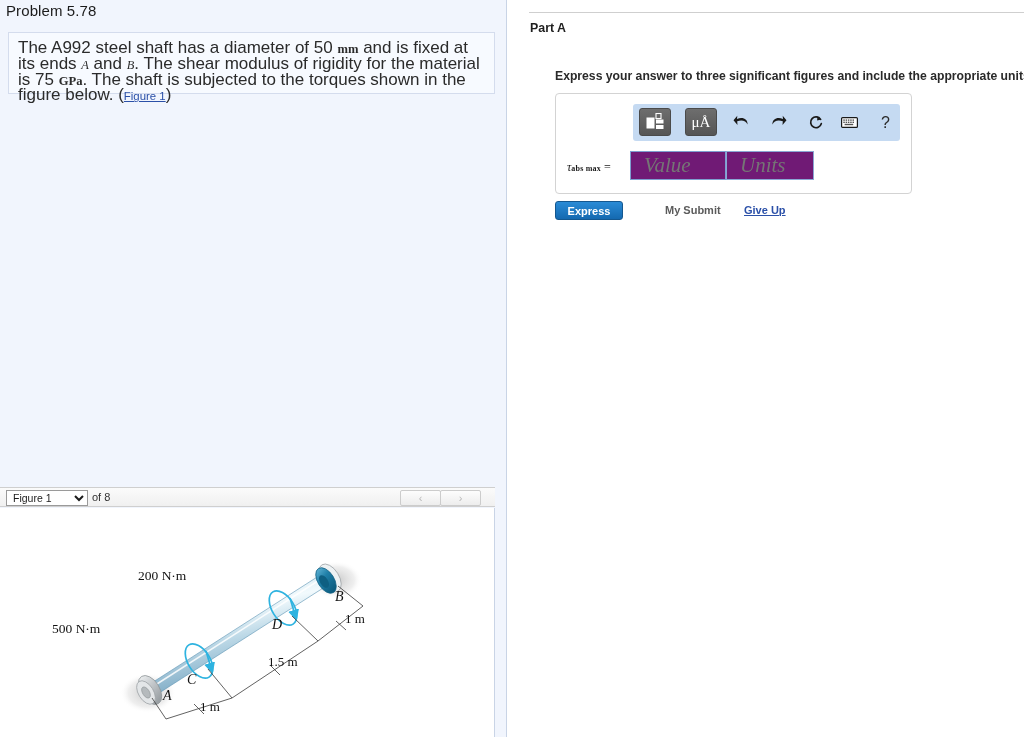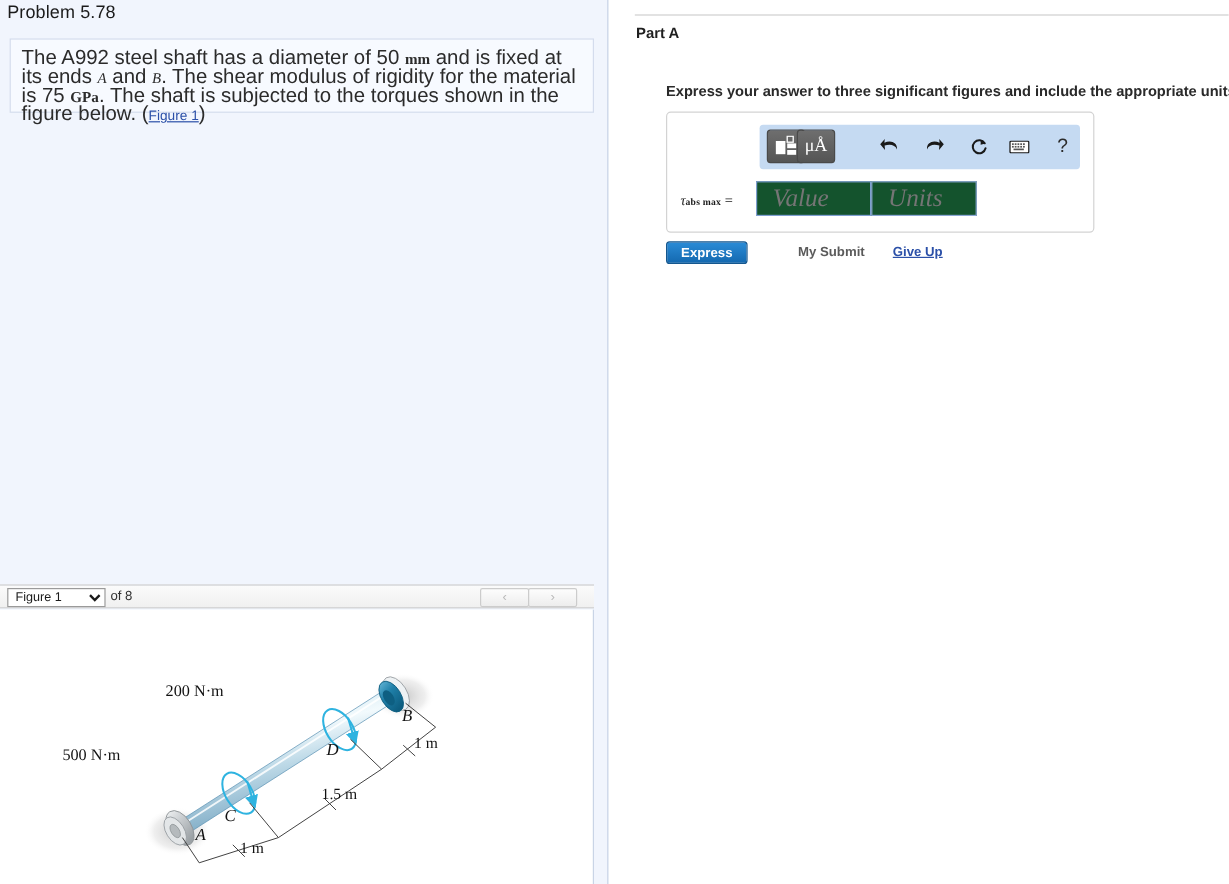--- a/index.html
+++ b/index.html
@@ -119,21 +119,21 @@
   }
   .tb-sq-btn {
     position: absolute; top: 4px;
     width: 32px; height: 28px;
     background: linear-gradient(#6e6e6e, #555555);
     border: 1px solid #4a4a4a; border-radius: 3px;
     display: flex; align-items: center; justify-content: center;
     cursor: pointer;
   }
   #tb-template { left: 6px; }
-  #tb-units { left: 31px; }
+  #tb-units { left: 52px; }
   #tb-units span {
     color: #ffffff; font-family: "Liberation Serif", serif; font-size: 15px;
   }
   .tb-icon-btn {
     position: absolute; top: 6px; height: 25px; width: 25px;
     display: flex; align-items: center; justify-content: center;
     cursor: pointer; color: #1a1a1a;
   }
   #tb-undo { left: 96px; }
   #tb-redo { left: 133px; }
@@ -145,21 +145,21 @@
     position: absolute; left: 11px; top: 66px;
     font-family: "Liberation Serif", serif; font-size: 11px; color: #1b1b1b;
     white-space: nowrap;
   }
   #answer-label .tau { font-style: italic; font-size: 12px; }
   #answer-label .sub { font-size: 8px; font-weight: bold; letter-spacing: .2px; }
   #answer-label .eq { font-size: 12px; margin-left: 3px; }
 
   #value-input, #units-input {
     position: absolute; top: 57px; height: 29px;
-    background: #14532d;
+    background: #701a75;
     font-family: "Liberation Serif", serif; font-style: italic;
     font-size: 21px; color: #999999;
     padding-left: 13px; line-height: 27px;
   }
   #value-input { left: 74px; width: 96px; border: 1px solid #7e9fd0; }
   #units-input { left: 170px; width: 88px; border: 1px solid #8aa7d4; }
 
   #submit-button {
     position: absolute; left: 47px; top: 201px;
     width: 68px; height: 19px;

